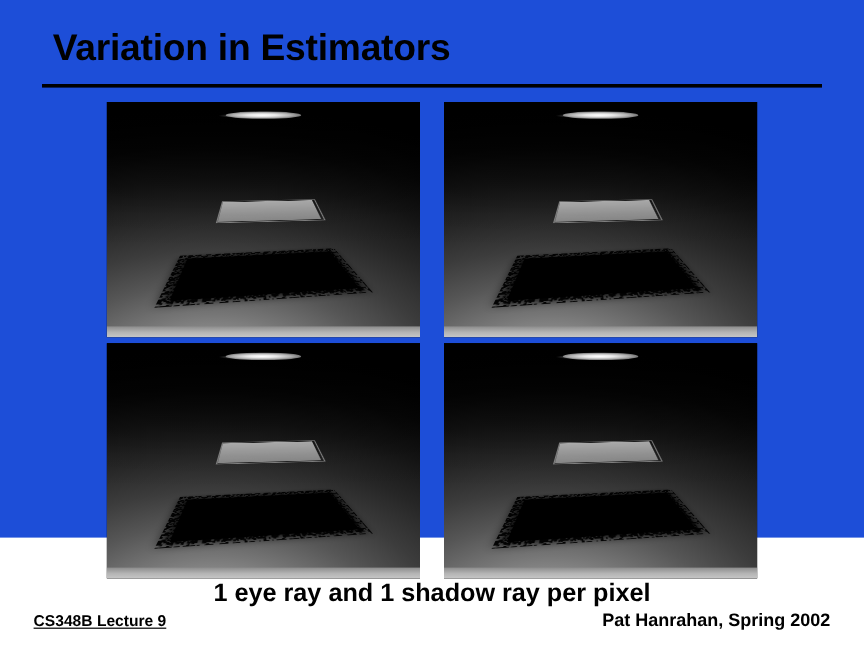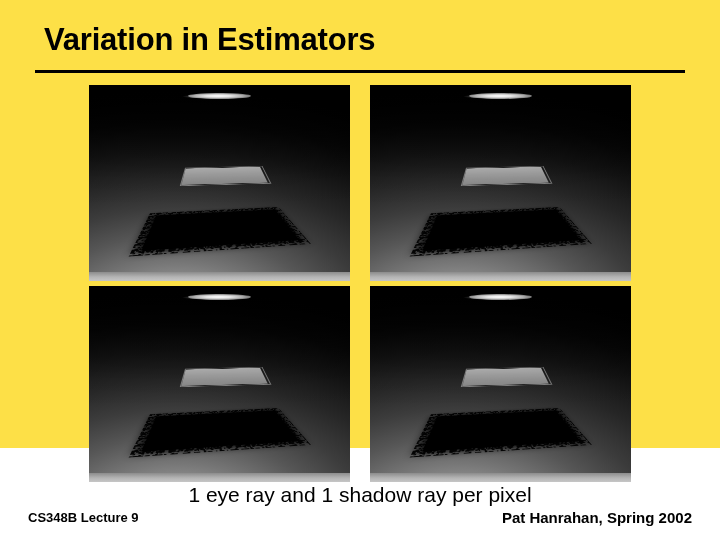--- a/index.html
+++ b/index.html
@@ -15,21 +15,21 @@
     font-family: "Liberation Sans", sans-serif;
     color: #000000;
     position: relative;
   }
 
   #slide {
     position: absolute;
     left: 0; top: 0;
     width: 720px;
     height: 448px;
-    background: #fde047;
+    background: #1d4ed8;
   }
 
   
   #slide-title {
     position: absolute;
     left: 44px;
     top: 20px;
     width: 640px;
     height: 44px;
     font-size: 31px;
@@ -216,36 +216,37 @@
   }
 
   
   #caption {
     position: absolute;
     left: 0;
     top: 483px;
     width: 720px;
     text-align: center;
     font-size: 21px;
-    font-weight: normal;
+    font-weight: bold;
     line-height: 24px;
     white-space: nowrap;
     color: #000;
   }
 
   
   #footer-left {
     position: absolute;
     left: 28px;
     top: 510px;
     font-size: 13px;
     font-weight: bold;
     line-height: 16px;
     white-space: nowrap;
     color: #000;
+    text-decoration: underline;
   }
   #footer-right {
     position: absolute;
     right: 28px;
     top: 510px;
     font-size: 15px;
     font-weight: bold;
     line-height: 16px;
     white-space: nowrap;
     text-align: right;

